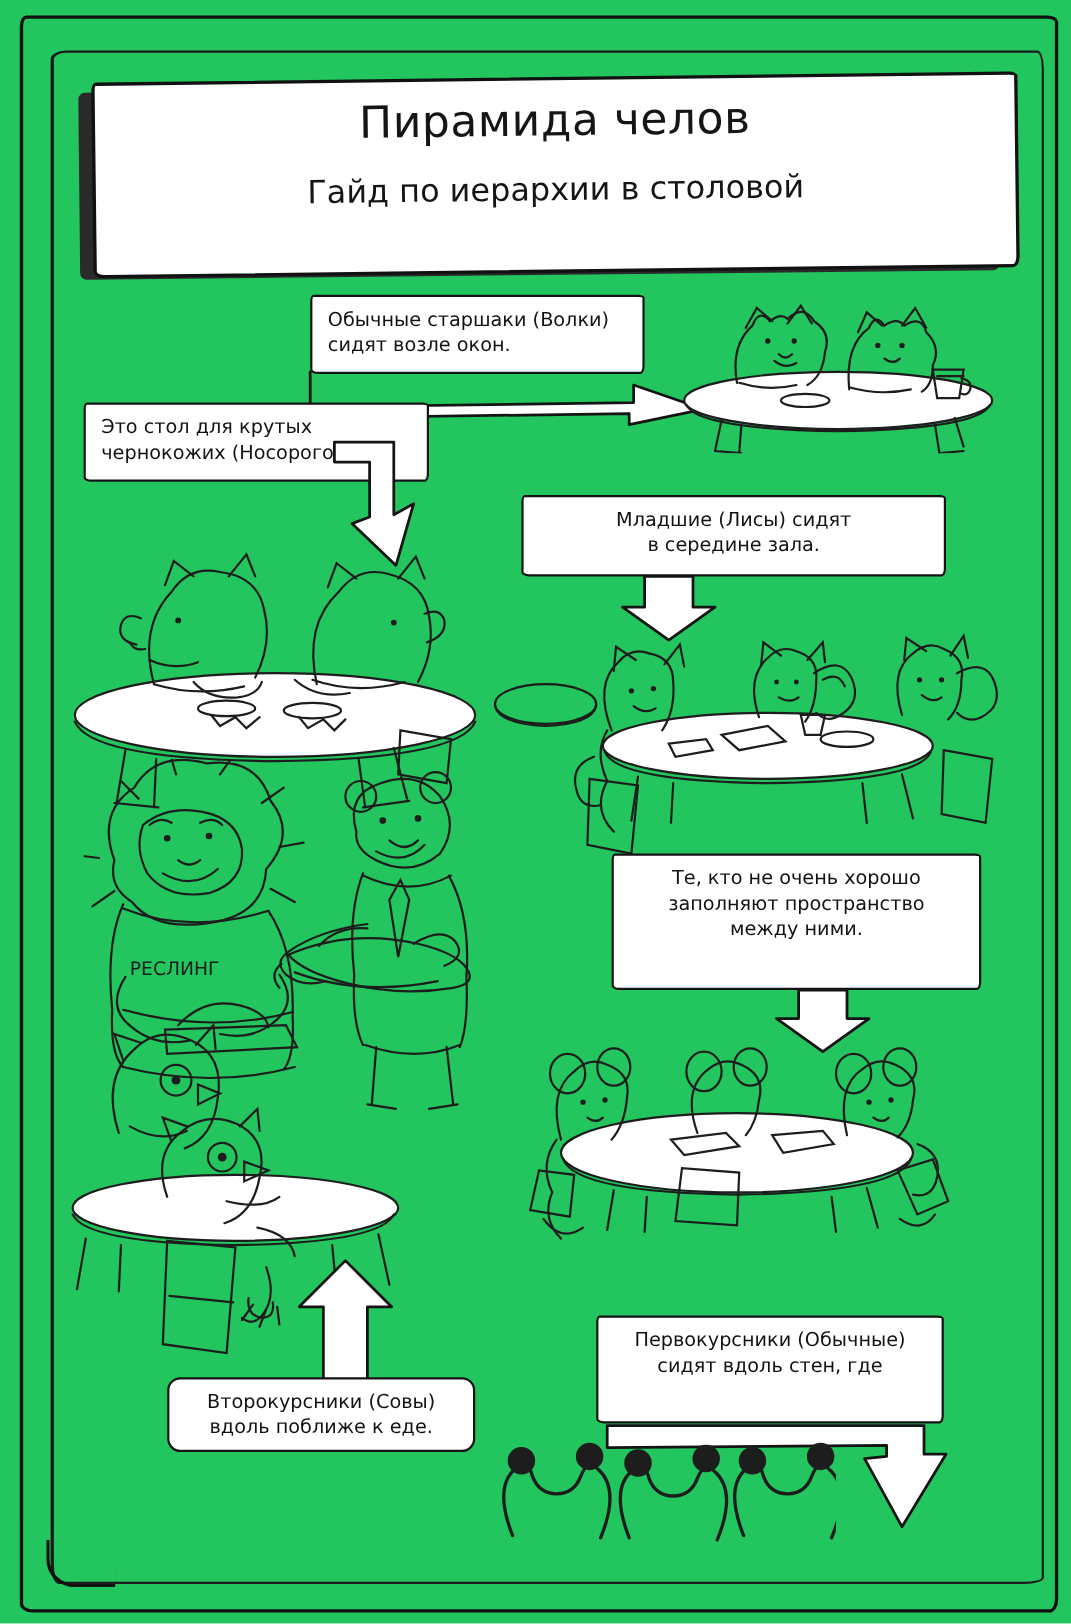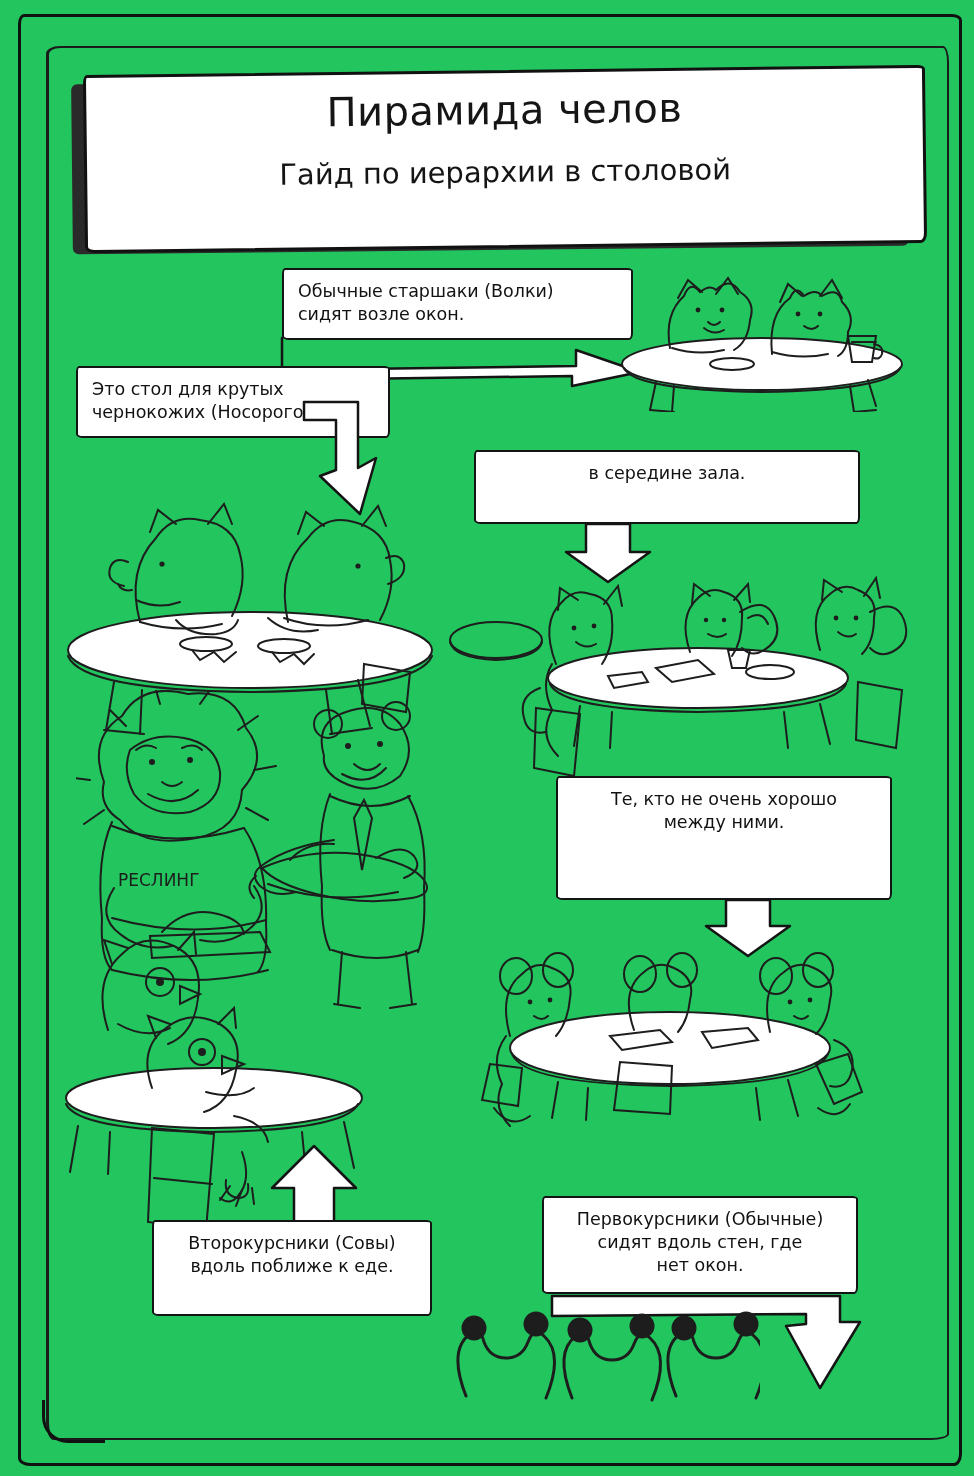--- a/index.html
+++ b/index.html
@@ -108,21 +108,21 @@
   <div class="frame-outer"></div>
   <div class="frame-inner"></div>
   <div class="frame-corner"></div>
 
   <div class="banner-shadow"></div>
   <div class="banner">
     <div class="banner-title">Пирамида челов</div>
     <div class="banner-sub">Гайд по иерархии в столовой</div>
   </div>
 
-  <div class="callout left" style="left:282px; top:268px; width:351px; height:72px;">
+  <div class="callout left" style="left:282px; top:268px; width:304px; height:72px;">
     <div>Обычные старшаки (Волки)</div>
     <div>сидят возле окон.</div>
   </div>
   <svg class="arrow-svg" style="left:276px; top:336px;" width="370" height="52" viewBox="0 0 370 52">
     <path d="M6 2 L6 34 L300 30 L300 14 L364 36 L296 50 L296 40 L6 44 Z" fill="#ffffff" stroke="#141414" stroke-width="2.5" stroke-linejoin="round"></path>
   </svg>
 
   <div class="art" style="left:612px; top:252px;">
     <svg width="310" height="160" viewBox="0 0 310 160">
       <g fill="none" stroke="#1d1d1d" stroke-width="2" stroke-linecap="round">
@@ -192,20 +192,21 @@
         <ellipse cx="226" cy="178" rx="26" ry="7"></ellipse>
         <path d="M134 182 l8 10 l14 -8 l10 10 l12 -10"></path>
         <path d="M214 184 l8 10 l14 -8 l10 10 l10 -10"></path>
 
         <path d="M306 196 l46 8 l-4 40 l-44 -8 z"></path>
       </g>
     </svg>
   </div>
 
   <div class="callout center" style="left:474px; top:450px; width:386px; height:74px;">
+    <div>Младшие (Лисы) сидят</div>
     <div>в середине зала.</div>
   </div>
   <svg class="arrow-svg" style="left:560px; top:522px;" width="96" height="64" viewBox="0 0 96 64">
     <path d="M26 2 L70 2 L70 30 L90 30 L48 60 L6 30 L26 30 Z" fill="#ffffff" stroke="#141414" stroke-width="2.5" stroke-linejoin="round"></path>
   </svg>
 
   <div class="art" style="left:440px; top:556px;">
     <svg width="480" height="230" viewBox="0 0 480 230">
       <g fill="none" stroke="#1d1d1d" stroke-width="2" stroke-linecap="round">
 
@@ -246,20 +247,21 @@
         <path d="M216 112 l42 -8 l16 14 l-42 8 z"></path>
         <ellipse cx="330" cy="116" rx="24" ry="7"></ellipse>
         <path d="M288 94 l4 18 l14 0 l4 -18 z"></path>
         <path d="M168 120 l34 -4 l6 10 l-34 6 z"></path>
       </g>
     </svg>
   </div>
 
   <div class="callout center" style="left:556px; top:776px; width:336px; height:124px;">
     <div>Те, кто не очень хорошо</div>
+    <div>заполняют пространство</div>
     <div>между ними.</div>
   </div>
   <svg class="arrow-svg" style="left:700px; top:898px;" width="96" height="62" viewBox="0 0 96 62">
     <path d="M26 2 L70 2 L70 28 L90 28 L48 58 L6 28 L26 28 Z" fill="#ffffff" stroke="#141414" stroke-width="2.5" stroke-linejoin="round"></path>
   </svg>
 
   <div class="art" style="left:470px; top:940px;">
     <svg width="420" height="220" viewBox="0 0 420 220">
       <g fill="none" stroke="#1d1d1d" stroke-width="2" stroke-linecap="round">
 
@@ -377,29 +379,28 @@
 
         <path d="M96 208 l62 6 l-8 96 l-58 -8 z"></path>
         <path d="M98 258 l58 6"></path>
       </g>
     </svg>
   </div>
 
   <svg class="arrow-svg" style="left:266px; top:1142px;" width="98" height="134" viewBox="0 0 98 134">
     <path d="M48 4 L90 46 L68 46 L68 112 L28 112 L28 46 L6 46 Z" fill="#ffffff" stroke="#141414" stroke-width="2.5" stroke-linejoin="round"></path>
   </svg>
-  <div class="callout center" style="left:152px; top:1220px; width:280px; height:96px;">
+  <div class="callout center" style="left:152px; top:1252px; width:280px; height:68px;border-radius:12px;">
     <div>Второкурсники (Совы)</div>
     <div>вдоль поближе к еде.</div>
   </div>
 
   <div class="callout center" style="left:542px; top:1196px; width:316px; height:98px;">
     <div>Первокурсники (Обычные)</div>
     <div>сидят вдоль стен, где</div>
-    <div>нет окон.</div>
   </div>
   <svg class="arrow-svg" style="left:548px; top:1292px;" width="340" height="110" viewBox="0 0 340 110">
     <path d="M4 4 L292 4 L292 4 L292 30 L312 30 L272 96 L238 34 L258 32 L258 22 L4 24 Z" fill="#ffffff" stroke="#141414" stroke-width="2.5" stroke-linejoin="round"></path>
   </svg>
 
   <div class="art" style="left:440px; top:1300px;">
     <svg width="320" height="120" viewBox="0 0 320 120">
       <g fill="none" stroke="#1d1d1d" stroke-width="3" stroke-linecap="round">
         <path d="M26 96 q-18 -46 4 -62 q10 -8 14 8 q6 16 22 16 q16 0 22 -16 q6 -16 16 -6 q20 18 2 62"></path>
         <circle cx="34" cy="28" r="11" fill="#1d1d1d"></circle>

